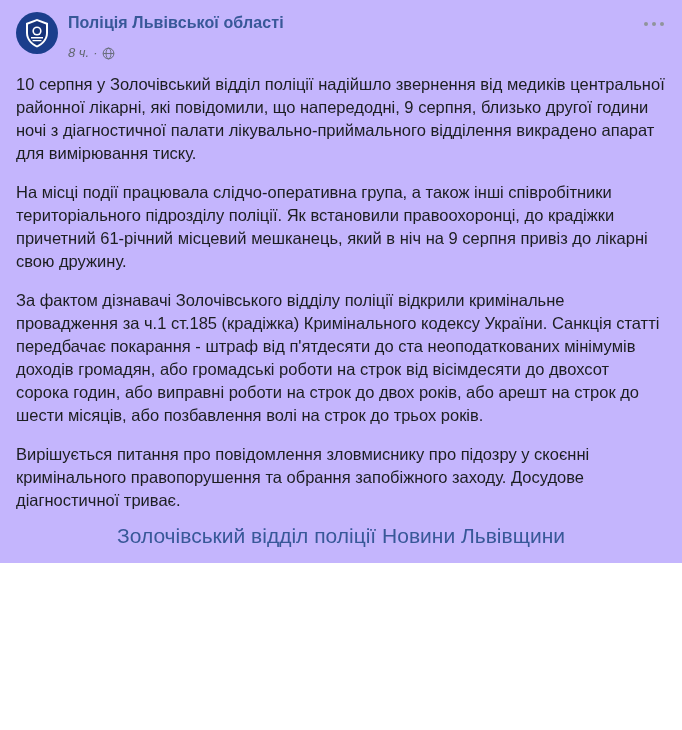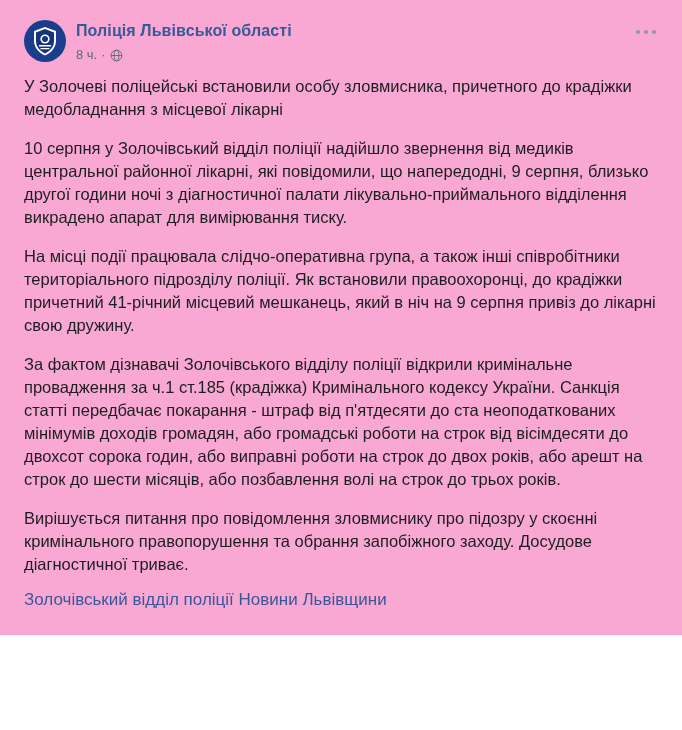--- a/index.html
+++ b/index.html
@@ -10,22 +10,22 @@
   body {
     width: 682px;
     height: 730px;
     font-family: "Liberation Sans", sans-serif;
     color: #1c1e21;
     overflow: hidden;
   }
   .post {
     width: 682px;
     box-sizing: border-box;
-    padding: 8px;
-    background: #f9a8d4;
+    padding: 0;
+    background: #c4b5fd;
   }
   .post-header {
     display: flex;
     align-items: flex-start;
     padding: 12px 16px 4px 16px;
     position: relative;
   }
   .avatar {
     width: 42px;
     height: 42px;
@@ -50,24 +50,25 @@
   .page-name {
     color: #385898;
     font-size: 16px;
     font-weight: bold;
     line-height: 20px;
     letter-spacing: 0.1px;
   }
   .meta-row {
     display: flex;
     align-items: center;
-    margin-top: 6px;
+    margin-top: 12px;
     color: #616770;
     font-size: 13px;
     line-height: 16px;
+    font-style: italic;
   }
   .meta-sep {
     margin: 0 4px;
     color: #616770;
   }
   .globe-icon {
     display: inline-flex;
     align-items: center;
   }
   .more-btn {
@@ -95,22 +96,23 @@
     color: #1c1e21;
   }
   .post-body p {
     margin: 0 0 16px 0;
   }
   .post-body p:last-child {
     margin-bottom: 0;
   }
   .tags {
     padding: 2px 16px 16px 16px;
-    font-size: 17px;
+    font-size: 21px;
     line-height: 23px;
+    text-align: center;
   }
   .tags a {
     color: #385898;
     text-decoration: none;
     cursor: pointer;
   }
 </style>
 </head>
 <body>
 
@@ -146,23 +148,22 @@
     </div>
 
     <div class="more-btn">
       <span class="dot"></span>
       <span class="dot"></span>
       <span class="dot"></span>
     </div>
   </div>
 
   <div class="post-body">
-    <p>У Золочеві поліцейські встановили особу зловмисника, причетного до крадіжки медобладнання з місцевої лікарні</p>
     <p>10 серпня у Золочівський відділ поліції надійшло звернення від медиків центральної районної лікарні, які повідомили, що напередодні, 9 серпня, близько другої години ночі з діагностичної палати лікувально-приймального відділення викрадено апарат для вимірювання тиску.</p>
-    <p>На місці події працювала слідчо-оперативна група, а також інші співробітники територіального підрозділу поліції. Як встановили правоохоронці, до крадіжки причетний 41-річний місцевий мешканець, який в ніч на 9 серпня привіз до лікарні свою дружину.</p>
+    <p>На місці події працювала слідчо-оперативна група, а також інші співробітники територіального підрозділу поліції. Як встановили правоохоронці, до крадіжки причетний 61-річний місцевий мешканець, який в ніч на 9 серпня привіз до лікарні свою дружину.</p>
     <p>За фактом дізнавачі Золочівського відділу поліції відкрили кримінальне провадження за ч.1 ст.185 (крадіжка) Кримінального кодексу України. Санкція статті передбачає покарання - штраф від п'ятдесяти до ста неоподаткованих мінімумів доходів громадян, або громадські роботи на строк від вісімдесяти до двохсот сорока годин, або виправні роботи на строк до двох років, або арешт на строк до шести місяців, або позбавлення волі на строк до трьох років.</p>
     <p>Вирішується питання про повідомлення зловмиснику про підозру у скоєнні кримінального правопорушення та обрання запобіжного заходу. Досудове діагностичної триває.</p>
   </div>
 
   <div class="tags">
     <a>Золочівський відділ поліції</a>
     <a>Новини Львівщини</a>
   </div>
 
 </div>

